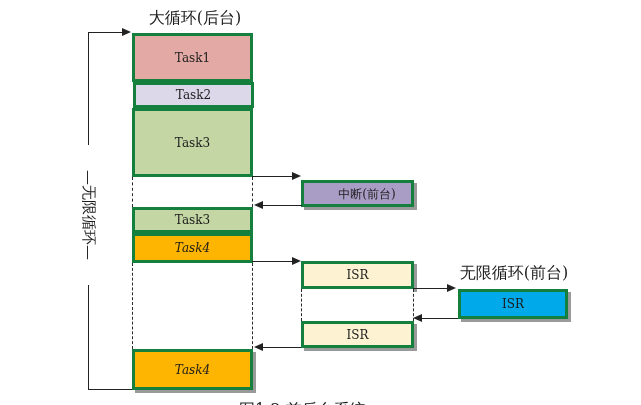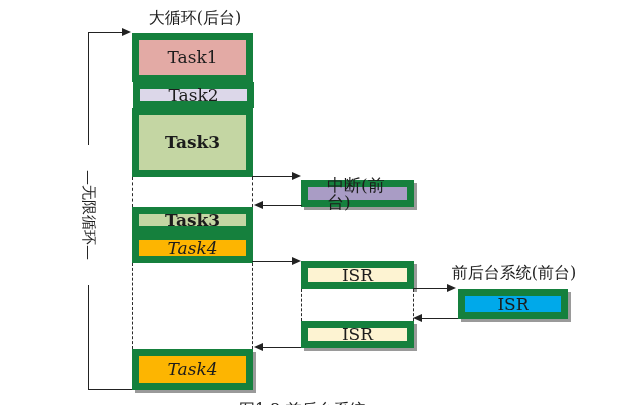--- a/index.html
+++ b/index.html
@@ -3,40 +3,40 @@
 <meta charset="utf-8">
 <style>
   html,body{margin:0;padding:0;background:#fff;}
   #canvas{
     position:relative;width:641px;height:405px;background:#ffffff;
     overflow:hidden;
     font-family:"DejaVu Serif","Liberation Serif",serif;
     color:#1c1c1c;
   }
   .box{
-    position:absolute;box-sizing:border-box;border:7px solid #15803d;
+    position:absolute;box-sizing:border-box;border:3px solid #15803d;
     display:flex;align-items:center;justify-content:center;
-    font-size:17px;line-height:1;
+    font-size:12px;line-height:1;
   }
   .shadow{box-shadow:3px 3px 0 #9a9a9a;}
   .gap{
     position:absolute;box-sizing:border-box;
     border-left:1px dashed #2a2a2a;border-right:1px dashed #2a2a2a;
     background:#fff;
   }
   .hline{position:absolute;height:0;border-top:1.5px solid #222;}
   .vline{position:absolute;width:0;border-left:1.5px solid #222;}
   .ah{position:absolute;width:0;height:0;}
   .ah.right{border-top:4.5px solid transparent;border-bottom:4.5px solid transparent;border-left:9px solid #222;}
   .ah.left{border-top:4.5px solid transparent;border-bottom:4.5px solid transparent;border-right:9px solid #222;}
   .label{position:absolute;font-size:16px;white-space:nowrap;}
   
   .f-task1{background:#e3aaa5;}
   .f-task2{background:#dcd7e9;}
-  .f-task3{background:#c4d6a3;font-weight:bold;}
+  .f-task3{background:#c4d6a3;}
   .f-task4{background:#fdb501;font-style:italic;}
   .f-int{background:#a99cc5;padding-left:19px;}
   .f-isr{background:#fdf3d2;}
   .f-nisr{background:#00a9ea;}
   
   #loop-label{
     position:absolute;left:19px;top:205px;width:140px;height:20px;
     transform:rotate(90deg);background:#fff;text-align:center;
     font-size:15px;line-height:20px;white-space:nowrap;
   }
@@ -81,21 +81,21 @@
   </div>
 
   <div class="box f-isr shadow" style="left:301px;top:261px;width:113px;height:28px;">
     <span>ISR</span>
   </div>
   <div class="gap" style="left:301px;top:289px;width:113px;height:32px;"></div>
   <div class="box f-isr shadow" style="left:301px;top:321px;width:113px;height:27px;">
     <span>ISR</span>
   </div>
 
-  <div class="label" style="left:448px;top:263px;width:132px;text-align:center;">前后台系统(前台)</div>
+  <div class="label" style="left:448px;top:263px;width:132px;text-align:center;">无限循环(前台)</div>
   <div class="box f-nisr shadow" style="left:458px;top:289px;width:110px;height:30px;">
     <span>ISR</span>
   </div>
 
   <div class="hline" style="left:252px;top:176px;width:40px;"></div>
   <div class="ah right" style="left:292px;top:172px;"></div>
 
   <div class="hline" style="left:257px;top:205px;width:45px;"></div>
   <div class="ah left" style="left:254px;top:201px;"></div>
 

